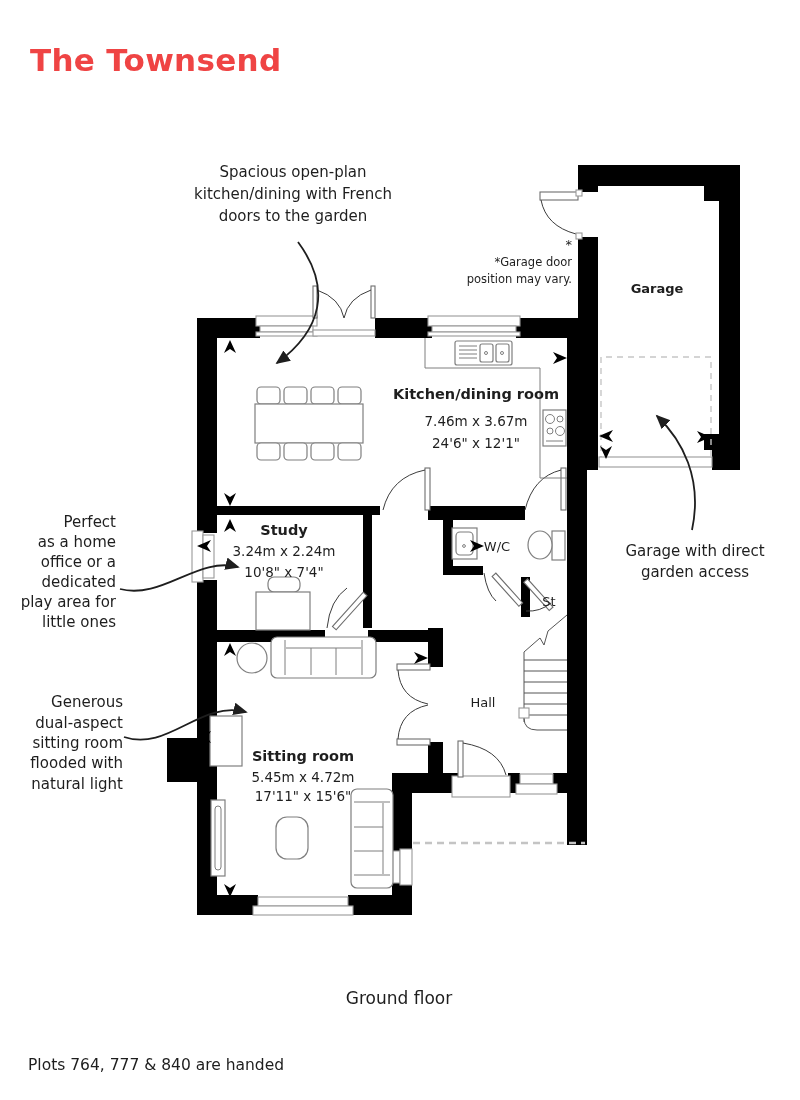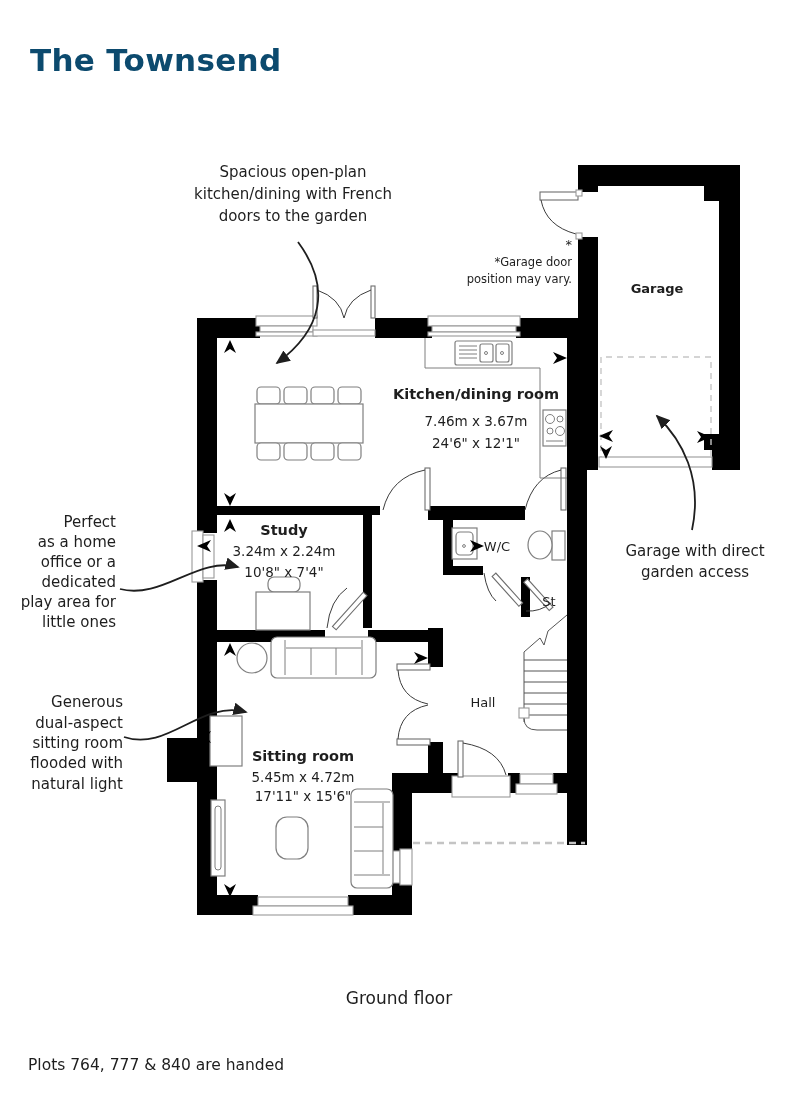--- a/index.html
+++ b/index.html
@@ -1,17 +1,17 @@
 <!DOCTYPE html>
 <html><head>
 <meta charset="utf-8">
 <style>
   html,body{margin:0;padding:0;background:#ffffff;}
   body{width:800px;height:1100px;position:relative;font-family:"DejaVu Sans",sans-serif;color:#1e1e1e;}
-  .title{position:absolute;left:30px;top:42px;font-size:31px;font-weight:bold;letter-spacing:.3px;color:#0c4a6e;}
+  .title{position:absolute;left:30px;top:42px;font-size:31px;font-weight:bold;letter-spacing:.3px;color:#ef4444;}
   svg{position:absolute;left:0;top:0;}
   svg text{fill:#1e1e1e;font-family:"DejaVu Sans",sans-serif;}
   .ann{font-size:15px;font-weight:500;}
   .ann-c{text-anchor:middle;}
   .ann-r{text-anchor:end;}
   .room-name{font-size:14.5px;font-weight:bold;text-anchor:middle;}
   .room-dim{font-size:13.5px;text-anchor:middle;}
   .room-sm{font-size:13px;text-anchor:middle;}
   .room-sm-b{font-size:13px;font-weight:bold;text-anchor:middle;}
   .note-sm{font-size:11.5px;text-anchor:end;}

